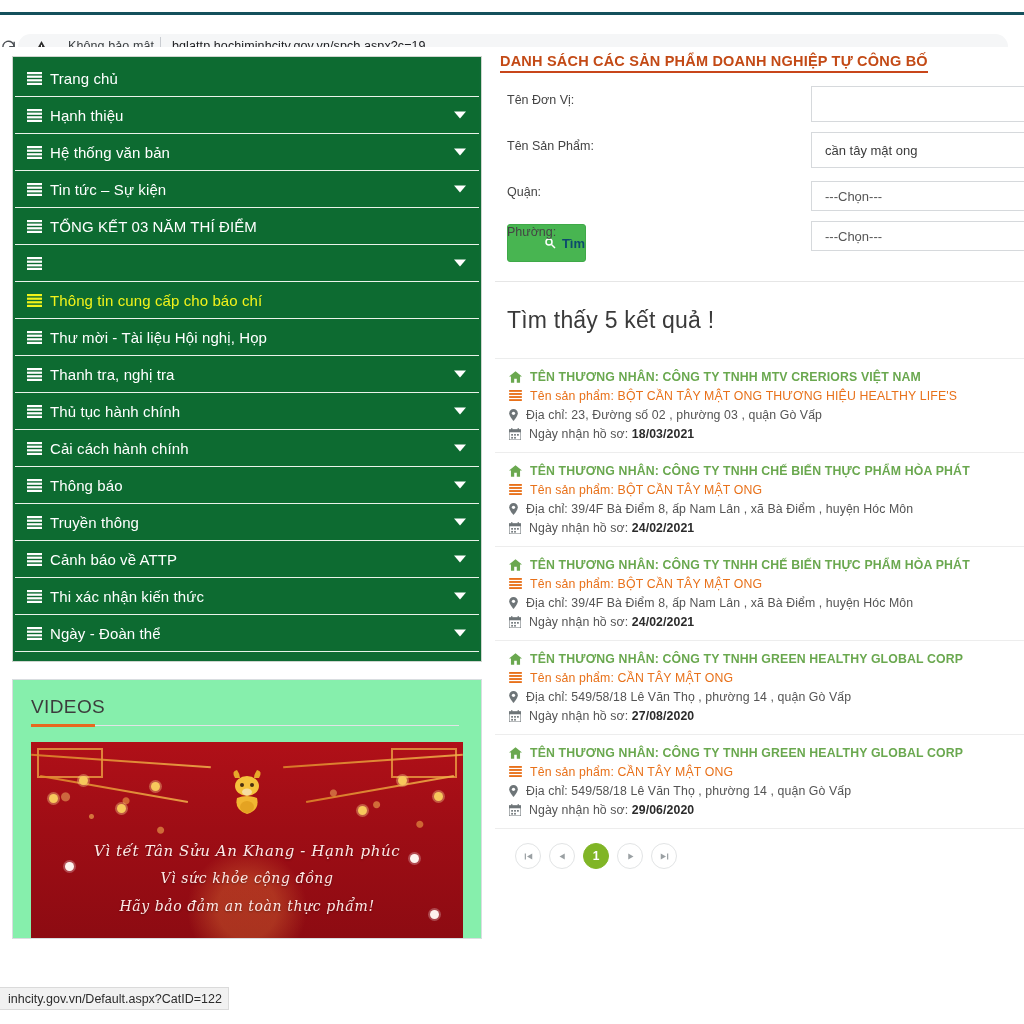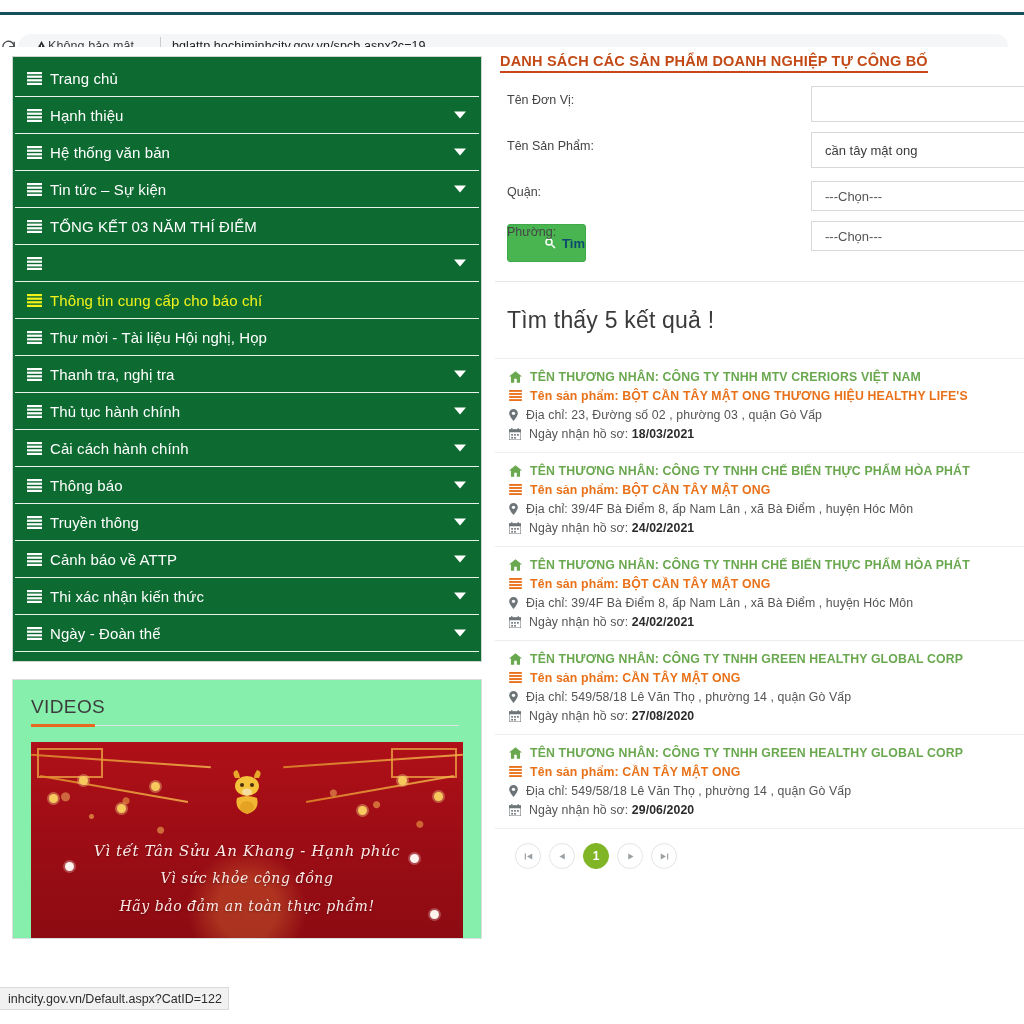--- a/index.html
+++ b/index.html
@@ -9,21 +9,21 @@
     font-family:"Liberation Sans",sans-serif;
     -webkit-font-smoothing:antialiased;
   }
   .screen{position:relative;width:1024px;height:1024px;overflow:hidden;background:#fff;}
 
   
   .chrome-topline{position:absolute;top:12px;left:0;width:1024px;height:3px;background:#14505c;}
   .chrome-bar{position:absolute;top:15px;left:0;width:1024px;height:31px;background:#ffffff;}
   .omni{position:absolute;top:19px;left:18px;height:25px;width:990px;background:#f5f6f7;border-radius:13px;}
   .reload-icon{position:absolute;top:24px;left:0px;width:17px;height:17px;color:#4d5156;}
-  .notsecure{position:absolute;top:24px;left:35px;display:flex;align-items:center;gap:0;}
+  .notsecure{position:absolute;top:24px;left:35px;display:flex;align-items:center;gap:20px;}
   .warn-icon{width:13px;height:13px;display:block;}
   .notsecure-text{font-size:12.5px;color:#3c4043;white-space:nowrap;letter-spacing:.1px;}
   .omni-sep{position:absolute;top:22px;left:160px;width:1px;height:18px;background:#c9ccd1;}
   .omni-url{position:absolute;top:24px;left:172px;font-size:12.5px;color:#202124;white-space:nowrap;letter-spacing:.1px;}
 
   
   .page{position:absolute;top:47px;left:0;width:1024px;height:977px;background:#ffffff;}
 
   
   .sidebar{position:absolute;top:9px;left:12px;width:470px;}
@@ -93,21 +93,21 @@
 
   .results{background:#fff;}
   .results-head{height:76px;display:flex;align-items:center;padding-left:12px;border-bottom:1px solid #eceded;}
   .results-count{font-size:23px;color:#3a3a3a;letter-spacing:.2px;}
   .rlist{padding:0 0 0 0;}
   .ritem{padding:11px 0 11px 14px;border-bottom:1px solid #ededed;}
   .rline{display:flex;align-items:flex-start;gap:8px;margin-bottom:5px;white-space:nowrap;}
   .rline:last-child{margin-bottom:0;}
   .ricon{flex:0 0 auto;margin-top:1px;display:block;}
   .rmerchant{font-size:12.3px;font-weight:bold;color:#6aa84f;letter-spacing:.15px;}
-  .rproduct{font-size:12.3px;font-weight:bold;color:#e8711a;letter-spacing:.15px;}
+  .rproduct{font-size:12.3px;font-weight:normal;color:#e8711a;letter-spacing:.15px;}
   .raddr{font-size:12.3px;color:#545454;letter-spacing:.1px;}
   .rdate{font-size:12.3px;color:#545454;letter-spacing:.1px;}
   .rdate b{color:#2b2b2b;}
 
   .pager{display:flex;align-items:center;gap:8px;padding:14px 0 0 20px;}
   .pbtn{width:24px;height:24px;border-radius:50%;border:1px solid #e2e4e5;background:#fff;
      display:flex;align-items:center;justify-content:center;color:#9aa0a3;font-size:9px;}
   .pbtn.active{background:#80b526;border-color:#80b526;color:#fff;font-size:12px;font-weight:bold;}
 
   

